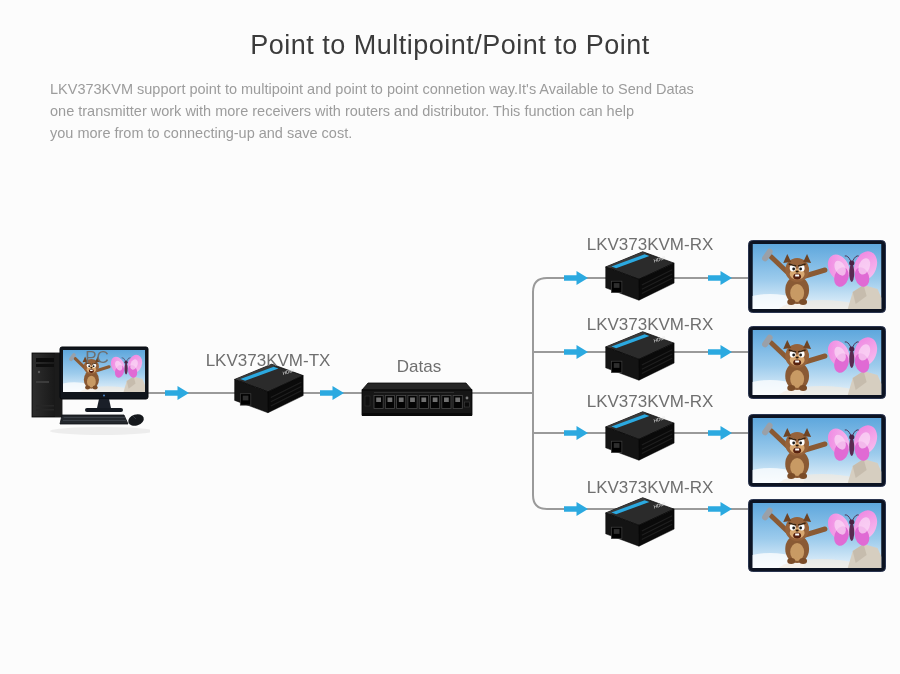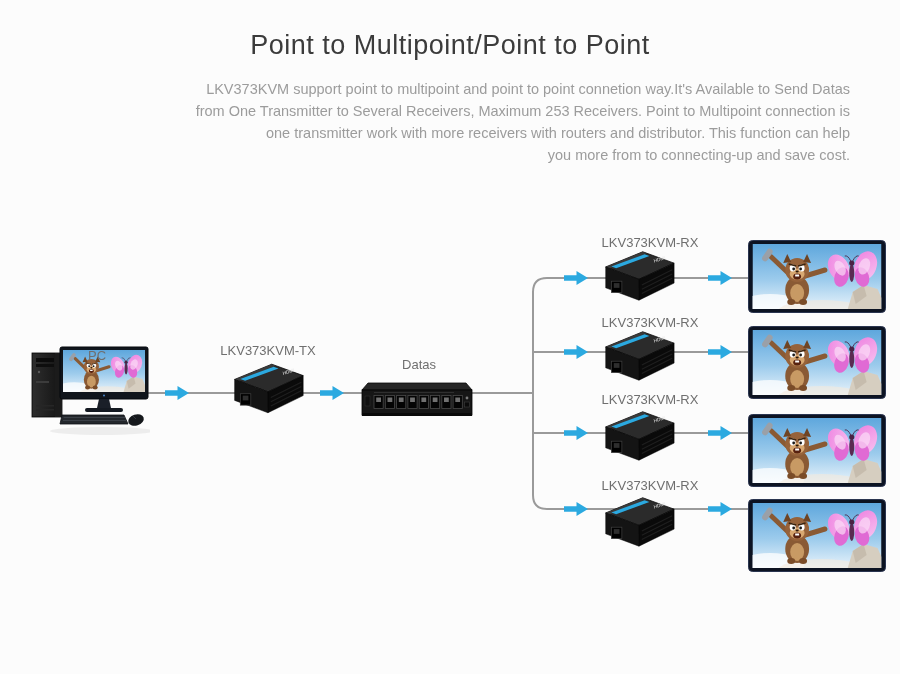--- a/index.html
+++ b/index.html
@@ -16,28 +16,28 @@
     font-family:"Liberation Sans", sans-serif;
     position:relative;overflow:hidden;
   }
   .page-title{
     position:absolute;top:30px;left:0;width:900px;
     text-align:center;font-size:27px;font-weight:400;
     letter-spacing:.5px;color:var(--title-color);
   }
   .intro{
     position:absolute;top:78px;left:50px;width:800px;
-    text-align:right;color:var(--body-gray);
+    text-align:left;color:var(--body-gray);
     font-size:14.5px;line-height:22px;font-weight:400;
   }
   .wiring{position:absolute;left:0;top:0;z-index:1;}
   .device{position:absolute;z-index:2;}
   .dev-label{
     position:absolute;z-index:3;transform:translateX(-50%);
-    color:var(--label-gray);font-size:13px;white-space:nowrap;
+    color:var(--label-gray);font-size:17px;white-space:nowrap;
   }
   svg{display:block;}
 </style>
 </head>
 <body>
 
 <svg width="0" height="0" style="position:absolute" aria-hidden="true">
   <defs>
     <linearGradient id="gSky" x1="0" y1="0" x2="0" y2="1">
       <stop offset="0" stop-color="#5EA7DD"></stop>
@@ -158,21 +158,20 @@
     <symbol id="sym-tv" viewBox="0 0 138 73">
       <rect x="0.5" y="0.5" width="137" height="72" rx="4" fill="#0C1322" stroke="#2A3550" stroke-width="1"></rect>
       <use href="#sym-screen" x="4.5" y="4" width="129" height="65"></use>
     </symbol>
   </defs>
 </svg>
 
 <div class="page-title">Point to Multipoint/Point to Point</div>
 <div class="intro">
   <div>LKV373KVM support point to multipoint and point to point  connetion way.It's Available to Send Datas</div>
-  <div>from One Transmitter to Several Receivers, Maximum 253 Receivers. Point to Multipoint connection is</div>
   <div>one transmitter work with more receivers with routers  and distributor. This function can help</div>
   <div>you more from to connecting-up and save cost.</div>
 </div>
 
 <svg class="wiring" width="900" height="674">
   <g fill="none" stroke="var(--wire-gray)" stroke-width="2">
     <path d="M146,393 H533"></path>
     <path d="M533,393 V292 Q533,278 547,278 H748"></path>
     <path d="M533,352 H748"></path>
     <path d="M533,433 H748"></path>
@@ -217,21 +216,21 @@
       <polygon points="32,70 94,70 98,79 30,79" fill="#23272C" stroke="#0E1014" stroke-width="0.8"></polygon>
       <path d="M33.5,72.5 L95,72.5 M33,75.5 L96,75.5" stroke="#3A3F46" stroke-width="1" fill="none"></path>
     </g>
     <g>
       <ellipse cx="106" cy="75" rx="8" ry="5.5" transform="rotate(-18 106 75)" fill="#15181C"></ellipse>
       <path d="M103,71 L106,74" stroke="#3A3F46" stroke-width="0.8"></path>
     </g>
   </svg>
 </div>
 
-<div class="dev-label" style="left:268px;top:343px">LKV373KVM-TX</div>
+<div class="dev-label" style="left:268px;top:351px">LKV373KVM-TX</div>
 <div class="device" style="left:227px;top:359px">
   <svg width="80" height="58" viewBox="0 0 84 60">
       <use href="#sym-extender"></use>
     </svg>
 </div>
 
 <div class="dev-label" style="left:419px;top:357px">Datas</div>
 <div class="device" style="left:360px;top:375px">
   <svg width="116" height="48" viewBox="0 0 116 48">
       <use href="#sym-switch"></use>

